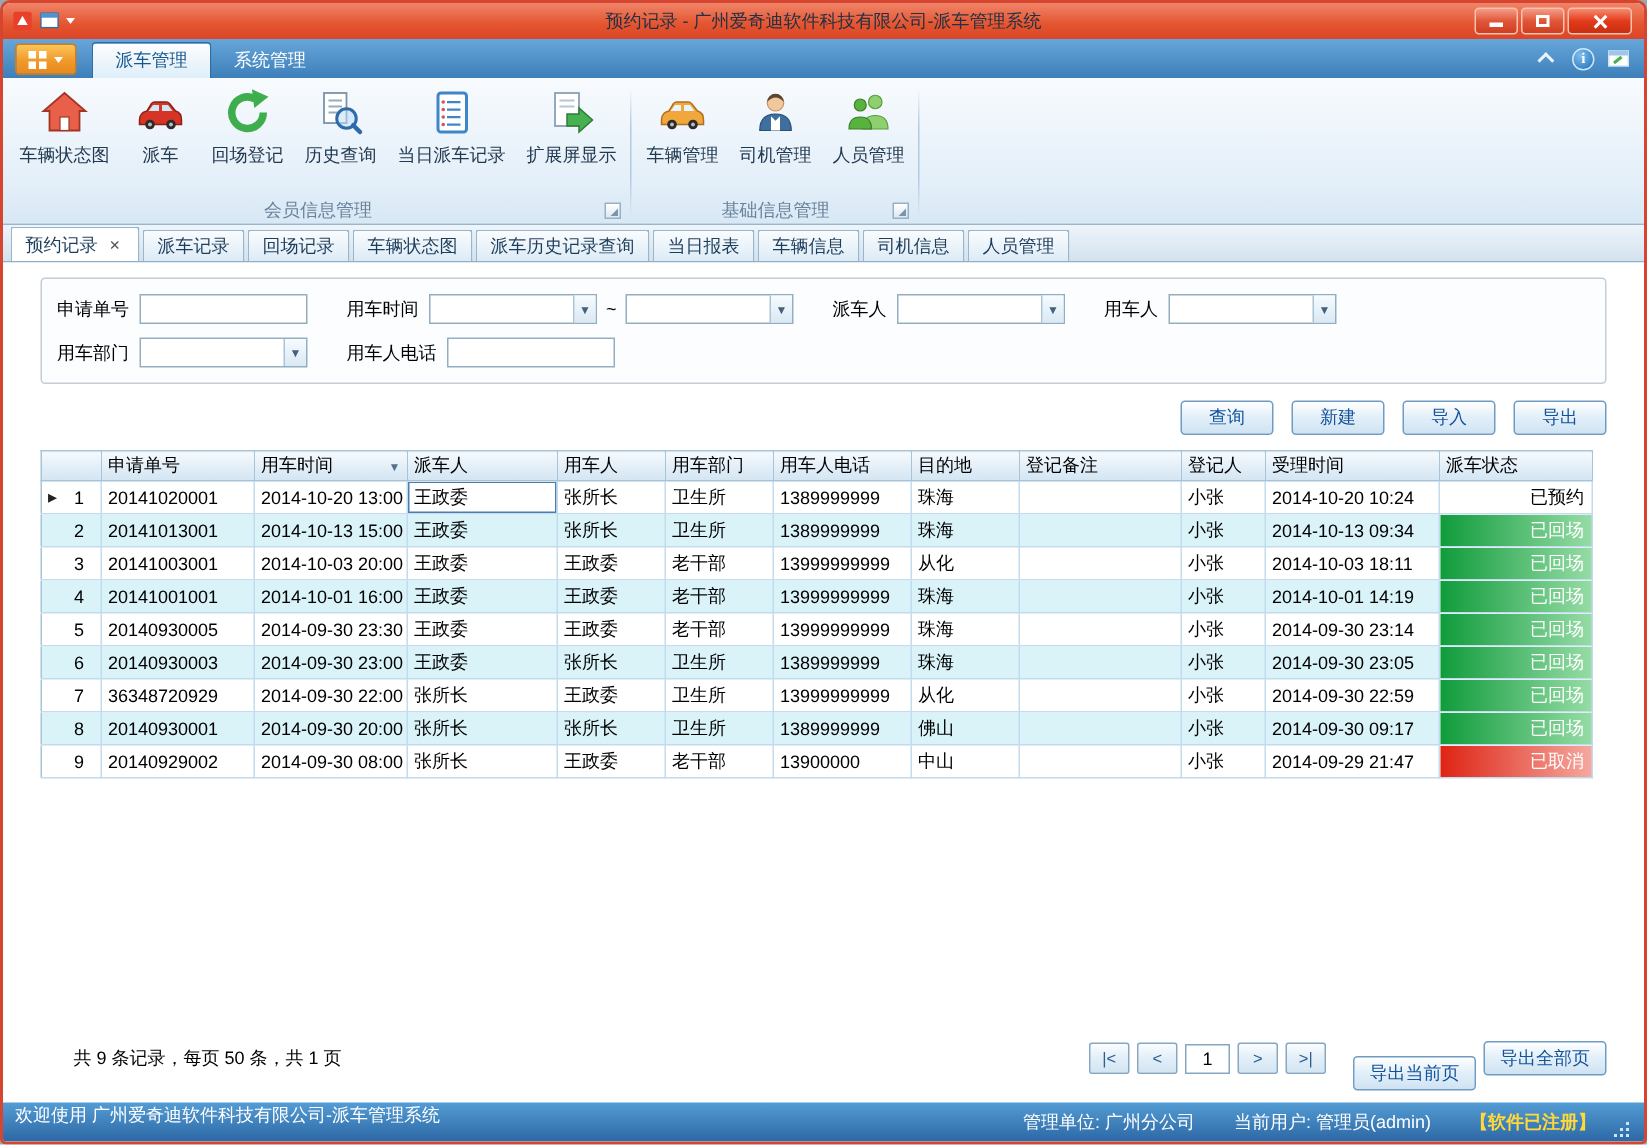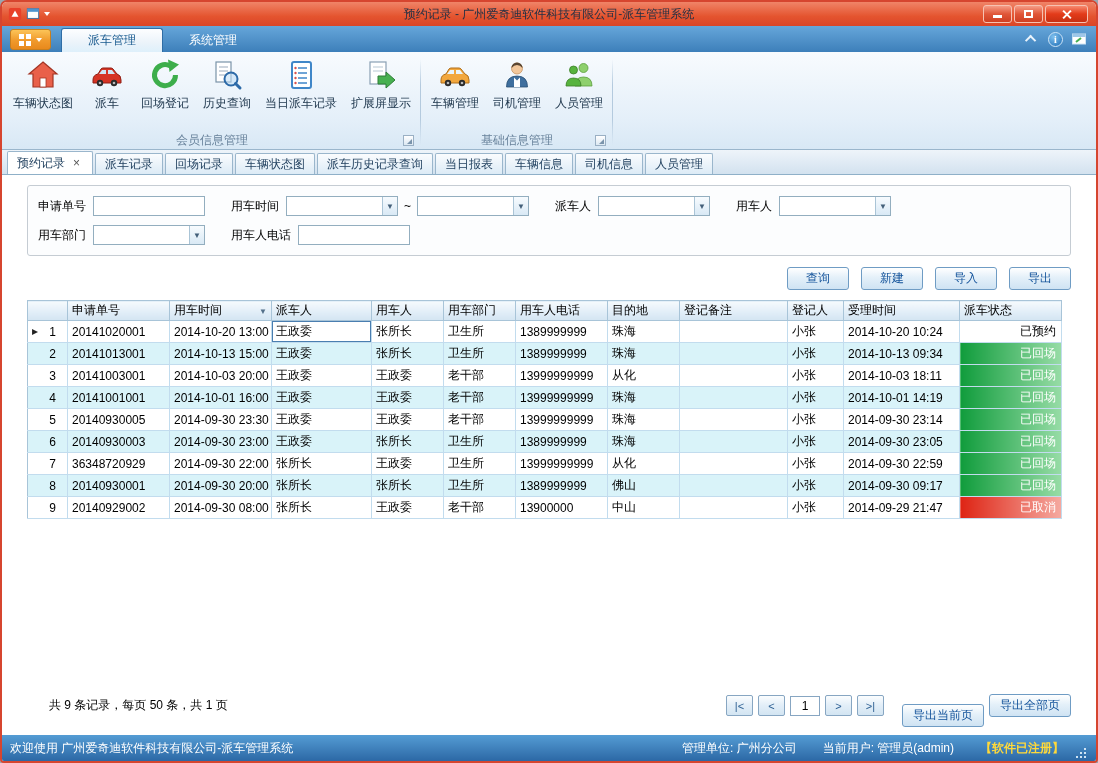--- a/index.html
+++ b/index.html
@@ -21,21 +21,21 @@
   .g-close{position:relative;width:11px;height:11px;}
   .g-close::before,.g-close::after{content:"";position:absolute;left:5px;top:0;width:2px;height:11px;background:#fff;}
   .g-close::before{transform:rotate(45deg);}
   .g-close::after{transform:rotate(-45deg);}
 
   
   .rtabs{flex:0 0 26px;background:linear-gradient(#66a6da,#3d7fba);display:flex;align-items:flex-end;padding:0 8px;}
   .appbtn{height:21px;margin:0 10px 2px 0;padding:0 8px;display:flex;align-items:center;gap:4px;background:linear-gradient(#fcc458,#f09a2c 55%,#e8891c);border:1px solid #c87f1e;border-radius:3px;}
   .appbtn-grid{width:5px;height:5px;background:#fff;box-shadow:7px 0 #fff,0 7px #fff,7px 7px #fff;margin:0 8px 7px 0;}
   .appbtn-caret{width:0;height:0;border-left:3px solid transparent;border-right:3px solid transparent;border-top:4px solid #fff;}
-  .rtab{height:24px;padding:0 26px;display:flex;align-items:center;color:#fff;border-radius:3px 3px 0 0;}
+  .rtab{height:24px;padding:0 15px;display:flex;align-items:center;color:#fff;border-radius:3px 3px 0 0;}
   .rtab.active{background:linear-gradient(#fdfeff,#ebf3fa 60%,#def0fb);color:#17598e;border:1px solid #2f6da5;border-bottom:none;}
   .rtabs-right{margin-left:auto;display:flex;align-items:center;gap:7px;margin-bottom:5px;}
   .rt-ico{width:18px;height:16px;display:flex;align-items:center;justify-content:center;}
   .chev::after{content:"";width:6px;height:6px;border-left:2px solid #eaf4fc;border-top:2px solid #eaf4fc;transform:rotate(45deg) translateY(2px);}
   .info{width:15px;height:15px;border-radius:50%;background:radial-gradient(circle at 35% 30%,#7fc0ef,#1d6db5);border:1px solid #cfe6f8;color:#fff;font-size:10px;font-weight:bold;font-family:"Liberation Serif",serif;}
   .info::after{content:"i";}
 
   
   .rbody{flex:0 0 98px;background:linear-gradient(#f8fbfe,#e4eff9 70%,#d8e8f5);border-bottom:1px solid #9ab6cc;display:flex;padding:2px 4px 0;}
   .rgroup{display:flex;flex-direction:column;position:relative;padding-right:3px;margin-right:3px;}
@@ -94,21 +94,21 @@
   .st-green .stxt,.st-red .stxt{color:#fff;padding-left:46px;}
 
   .spacer{flex:1;}
   .grid-footer{display:flex;align-items:center;}
   .summary{margin-left:22px;}
   .pager{margin-left:auto;display:flex;align-items:center;gap:5px;}
   .pbtn{width:27px;height:21px;border:1px solid #87a6c2;border-radius:2px;background:linear-gradient(#fbfdfe,#e2eef8 50%,#d3e5f2);color:#2c5f92;font:inherit;font-size:11px;display:flex;align-items:center;justify-content:center;}
   .pinput{width:30px;height:20px;border:1px solid #87a6c2;text-align:center;font:inherit;}
 
   
-  .statusbar{flex:0 0 26px;background:linear-gradient(#549cd4,#2c68a5);display:flex;align-items:center;color:#fff;padding:0 8px;}
+  .statusbar{flex:0 0 26px;background:linear-gradient(#549cd4,#2c68a5);display:flex;color:#fff;padding:0 8px;}
   .sb-right{margin-left:auto;display:flex;align-items:center;}
   .sb-right > span{margin-left:26px;}
   .reg{color:#ffd93a;font-weight:bold;}
   .grip{position:relative;width:14px;height:14px;margin-left:10px;align-self:flex-end;}
   .grip::after{content:"";position:absolute;right:2px;bottom:3px;width:2px;height:2px;background:#cfe4f4;box-shadow:-4px 0 #cfe4f4,-8px 0 #cfe4f4,0 -4px #cfe4f4,-4px -4px #cfe4f4,0 -8px #cfe4f4;}
 </style>
 </head>
 <body>
 
 <div class="window">

